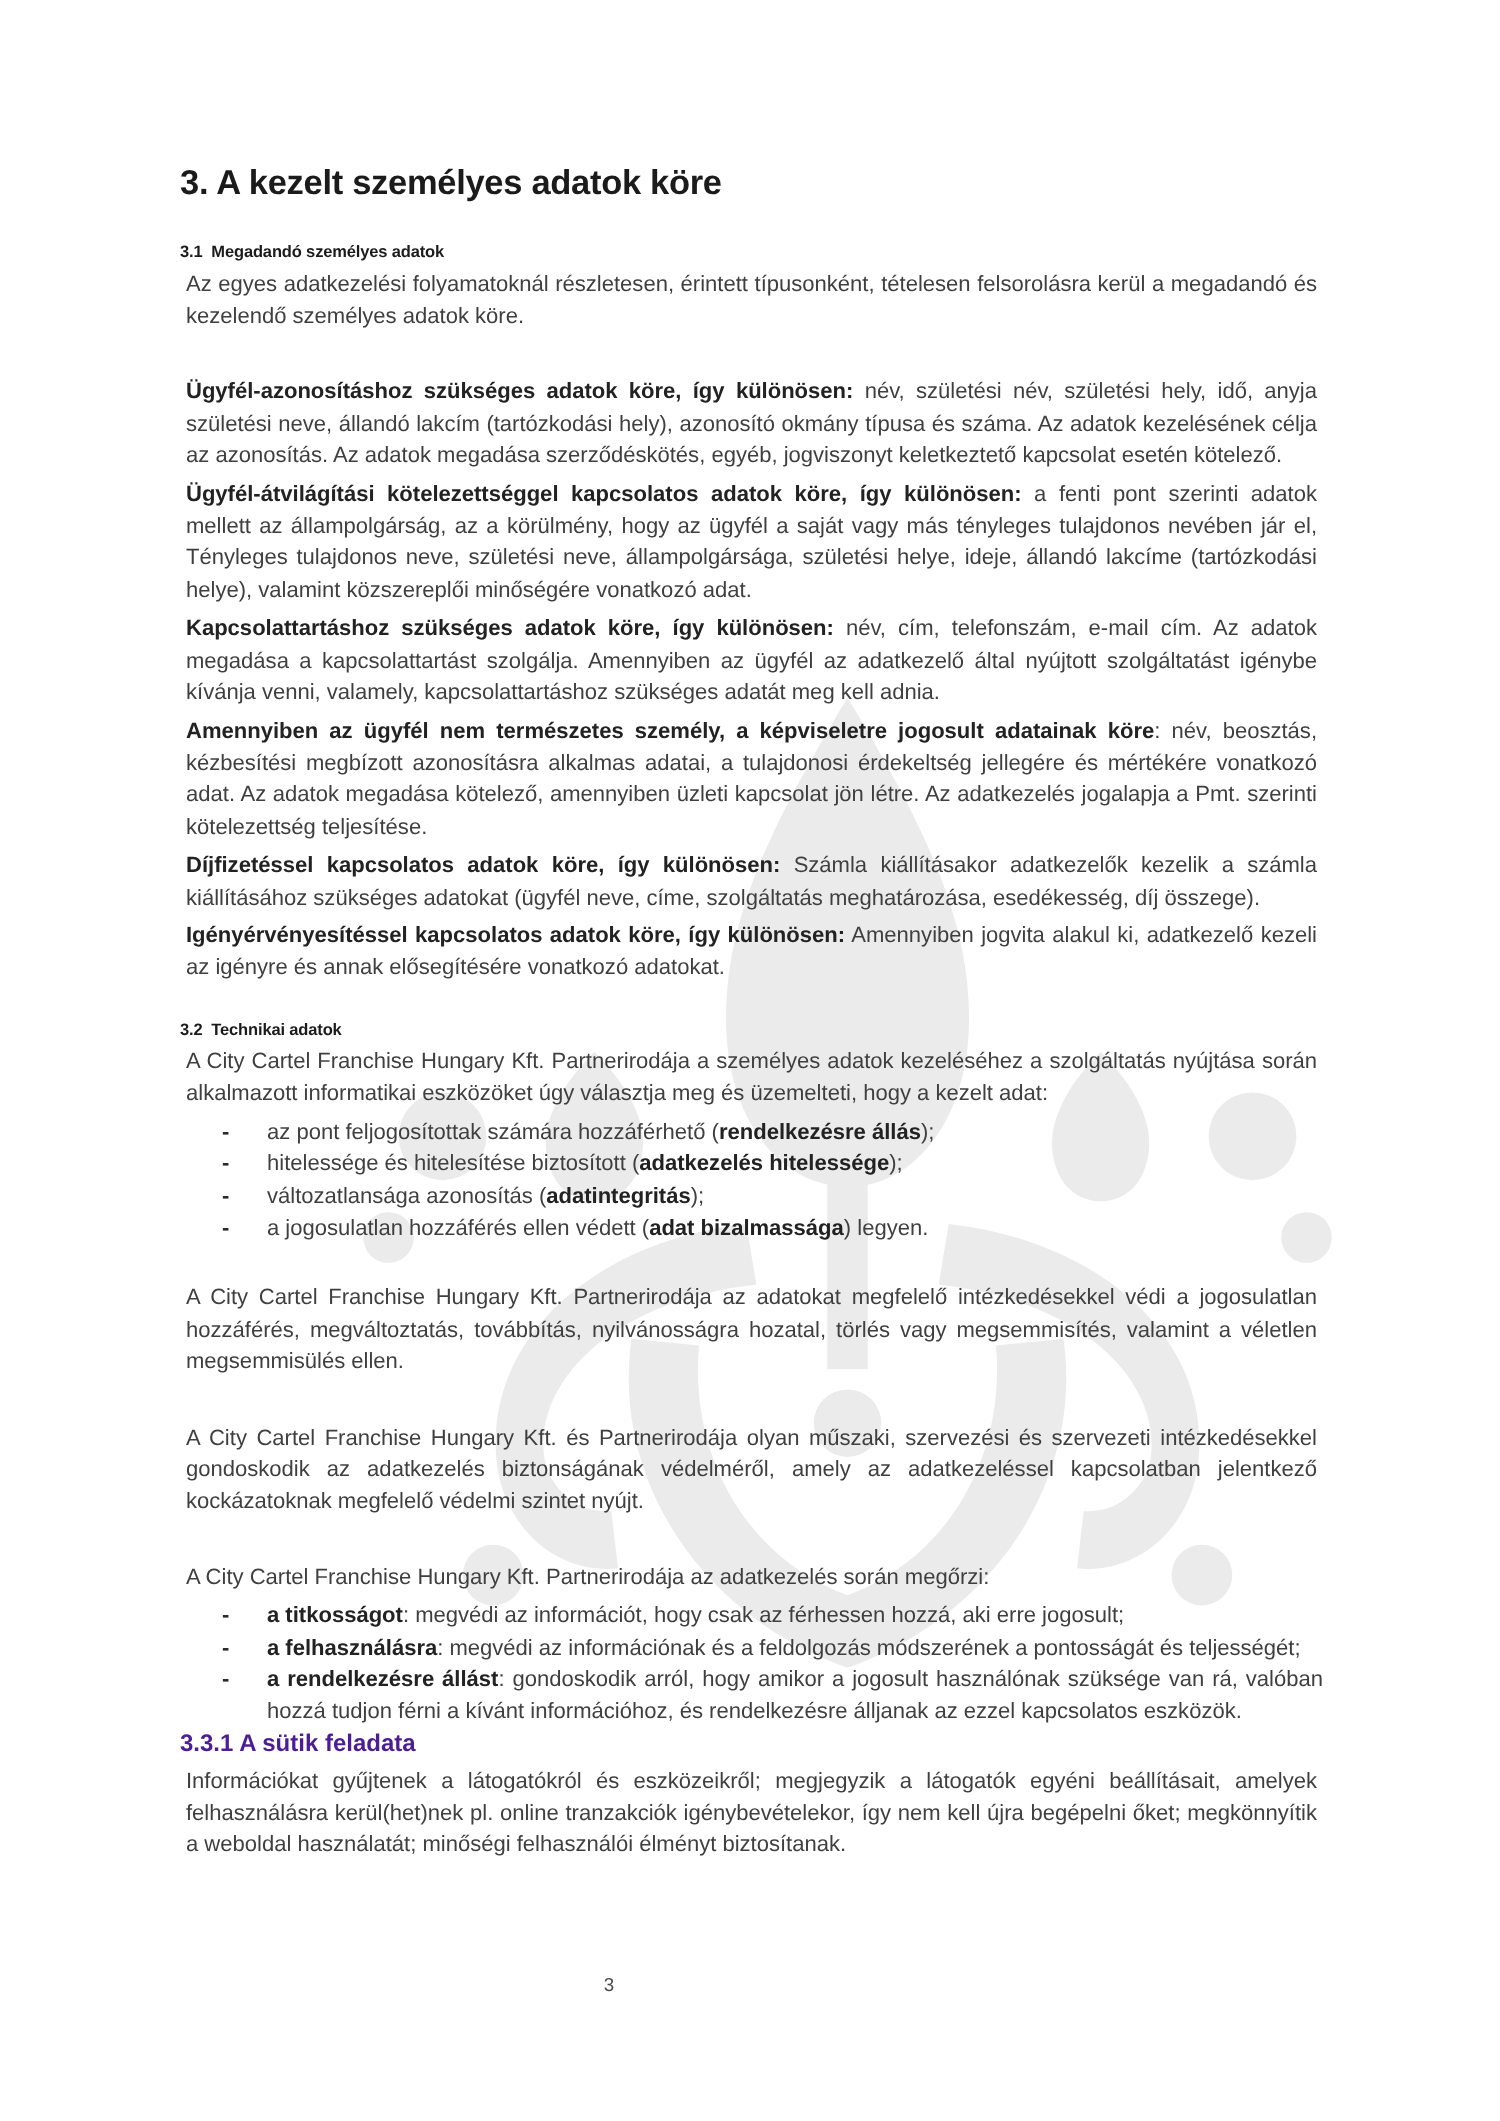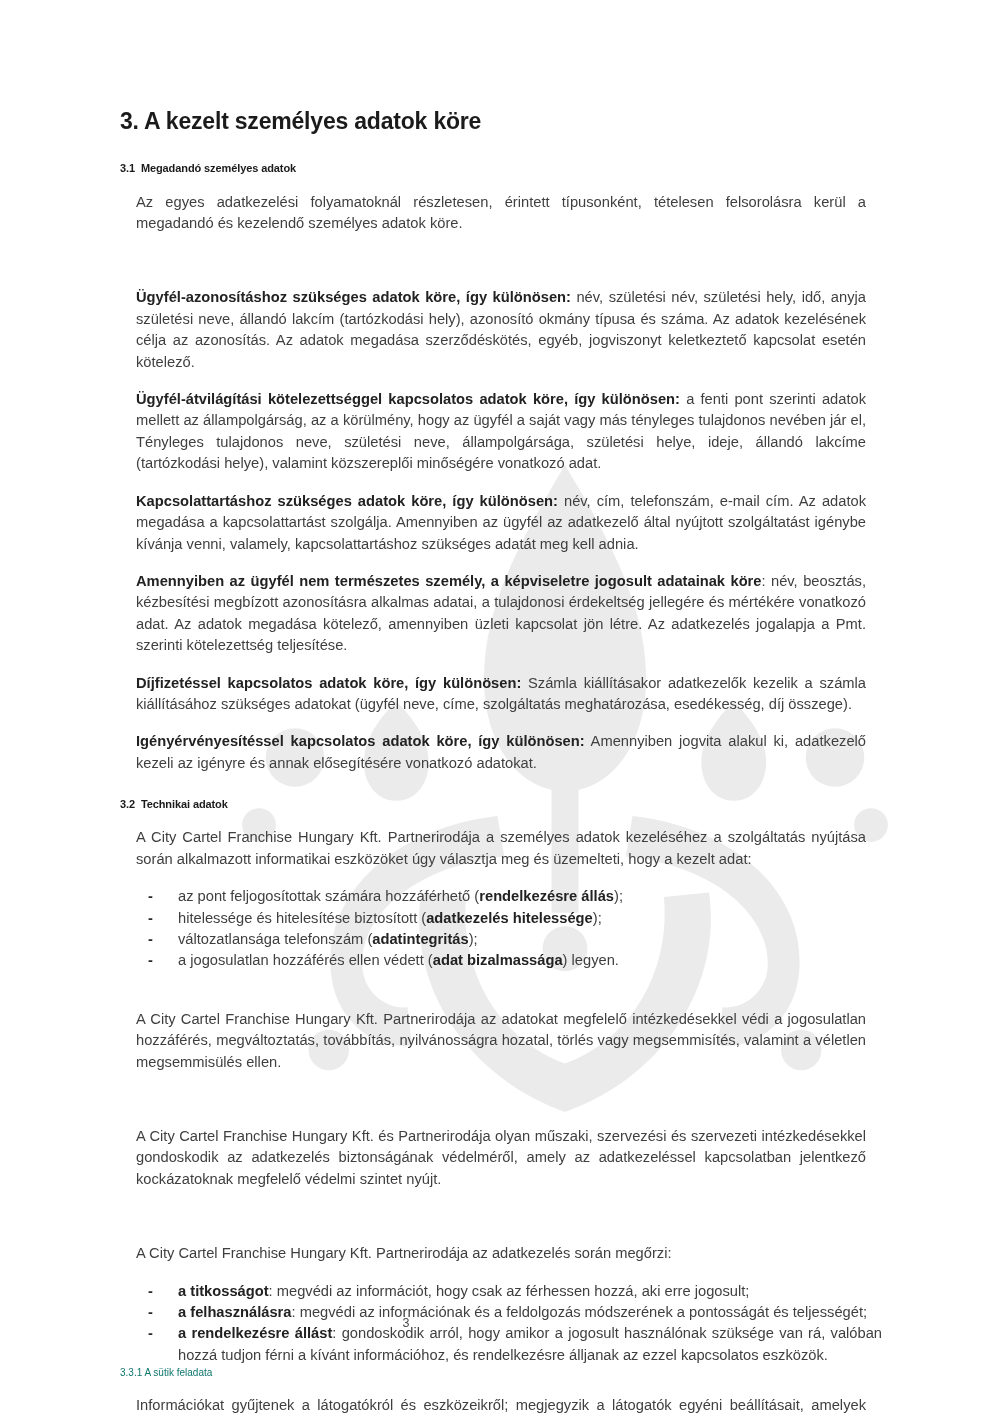--- a/index.html
+++ b/index.html
@@ -20,25 +20,25 @@
   .h1{
     font-size:23px;font-weight:900;color:#1b1b1b;letter-spacing:-0.2px;
     margin:0 0 28px 0;line-height:1.15;
   }
   .h2{
     font-size:11px;font-weight:800;color:#1b1b1b;letter-spacing:-0.1px;
     margin:24px 0 4px 0;line-height:1.2;
   }
   .h2:first-of-type{margin-top:0;}
   .h3{
-    font-size:10px;font-weight:400;color:#0f766e;
+    font-size:16px;font-weight:700;color:#4c1d95;
     margin:0 0 2px 0;line-height:1.3;
   }
   .para{
-    font-size:14.7px;line-height:21.4px;margin:16px;
+    font-size:14.7px;line-height:21.4px;margin:4px;
     text-align:justify;color:#3f3f3f;
   }
   .para b, .bullet-text b{color:#222222;}
   .spacer{height:21px;}
   .bullet-row{
     display:flex;align-items:flex-start;
     font-size:14.7px;line-height:21.4px;color:#3f3f3f;
   }
   .bullet-dash{
     flex:0 0 30px;margin-left:28px;text-align:left;font-weight:700;color:#2a2a2a;
@@ -97,21 +97,21 @@
         <div class="bullet-row">
           <span class="bullet-dash">-</span>
           <span class="bullet-text"><span>az pont feljogosítottak számára hozzáférhető (</span><b>rendelkezésre állás</b><span>);</span></span>
         </div>
         <div class="bullet-row">
           <span class="bullet-dash">-</span>
           <span class="bullet-text"><span>hitelessége és hitelesítése biztosított (</span><b>adatkezelés hitelessége</b><span>);</span></span>
         </div>
         <div class="bullet-row">
           <span class="bullet-dash">-</span>
-          <span class="bullet-text"><span>változatlansága telefonszám (</span><b>adatintegritás</b><span>);</span></span>
+          <span class="bullet-text"><span>változatlansága azonosítás (</span><b>adatintegritás</b><span>);</span></span>
         </div>
         <div class="bullet-row">
           <span class="bullet-dash">-</span>
           <span class="bullet-text"><span>a jogosulatlan hozzáférés ellen védett (</span><b>adat bizalmassága</b><span>) legyen.</span></span>
         </div>
       </div>
       <div class="spacer"></div>
       <p class="para"><span>A City Cartel Franchise Hungary Kft. Partnerirodája az adatokat megfelelő intézkedésekkel védi a jogosulatlan hozzáférés, megváltoztatás, továbbítás, nyilvánosságra hozatal, törlés vagy megsemmisítés, valamint a véletlen megsemmisülés ellen.</span></p>
       <div class="spacer"></div>
       <p class="para"><span>A City Cartel Franchise Hungary Kft. és Partnerirodája olyan műszaki, szervezési és szervezeti intézkedésekkel gondoskodik az adatkezelés biztonságának védelméről, amely az adatkezeléssel kapcsolatban jelentkező kockázatoknak megfelelő védelmi szintet nyújt.</span></p>

